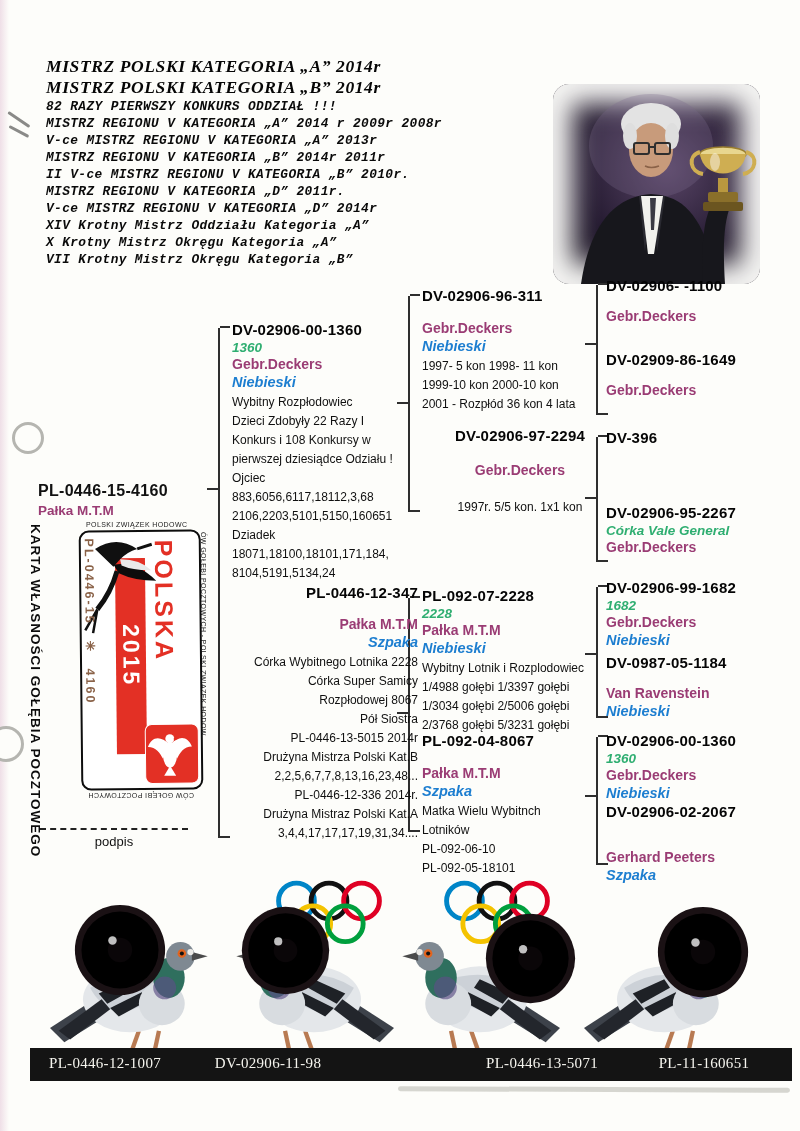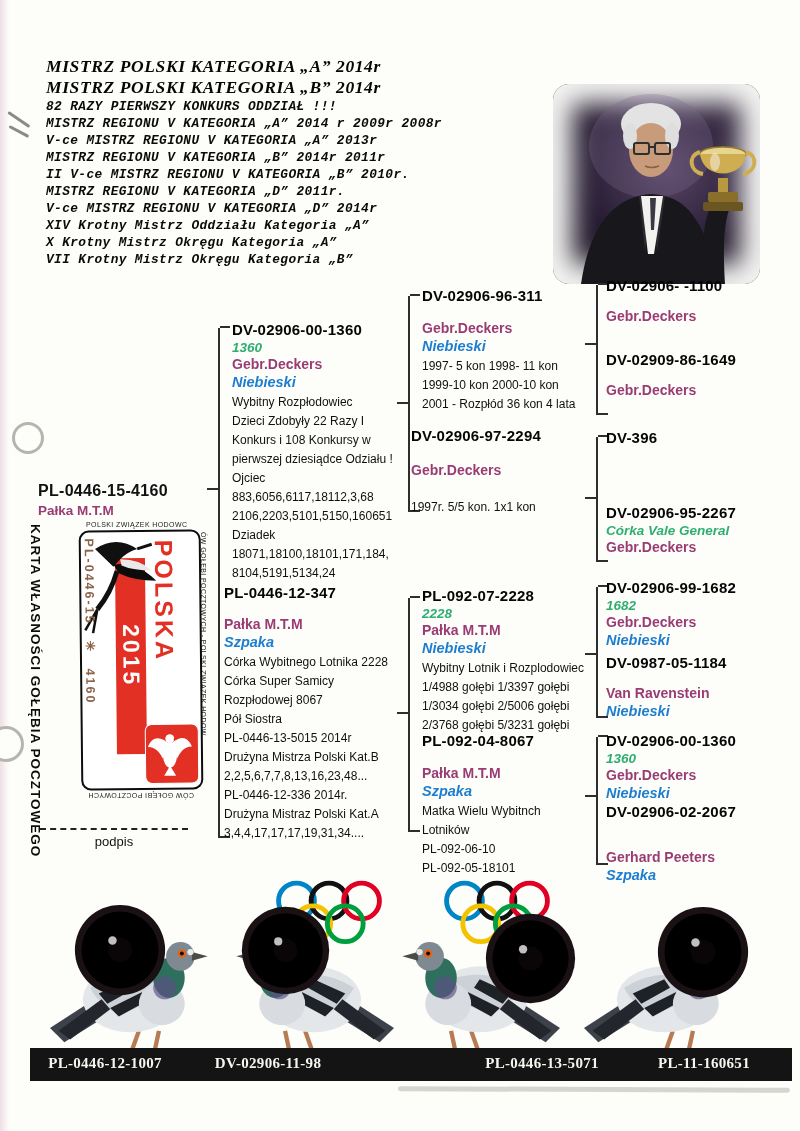--- a/index.html
+++ b/index.html
@@ -47,21 +47,21 @@
   .band2015 div{writing-mode:vertical-rl;color:#fff;font-weight:bold;font-size:23px;letter-spacing:3px;}
   .polska{position:absolute;left:68px;top:8px;height:198px;writing-mode:vertical-rl;
         color:#e33025;font-weight:bold;font-size:25px;letter-spacing:3px;}
   .shield{position:absolute;left:62px;top:192px;width:52px;height:58px;background:#e33025;
         border-radius:7px;border:1.5px solid #fff;}
   .podline{position:absolute;left:40px;top:828px;width:148px;border-top:2px dashed #222;}
   .podlabel{position:absolute;left:40px;top:834px;width:148px;text-align:center;font-size:13px;color:#111;}
   
   .footbar{position:absolute;left:30px;top:1048px;width:762px;height:33px;background:#141414;}
   .flabel{position:absolute;top:1055px;width:130px;text-align:center;color:#f6f5ef;
-        font-family:"Liberation Serif",serif;font-weight:bold;font-size:15px;letter-spacing:.3px;}
+        font-family:"Liberation Serif",serif;font-weight:normal;font-size:15px;letter-spacing:.3px;}
   .hole{position:absolute;border-radius:50%;border:3px solid #b5b5b0;background:#fdfdfa;}
   .penmark{position:absolute;background:#8a8a88;height:2.5px;border-radius:2px;}
   .paperedge{position:absolute;left:398px;top:1087px;width:392px;height:5px;background:#cfcfc8;
         transform:rotate(.25deg);opacity:.85;border-radius:3px;}
   .photo{position:absolute;left:553px;top:84px;width:207px;height:200px;border-radius:16px;
         background:radial-gradient(ellipse at 55% 42%,#5a4668 0%,#241a30 55%,#0d0a12 100%);
         box-shadow:inset 0 0 26px 20px rgba(252,252,250,.97);overflow:hidden;}
 </style>
 </head>
 <body>
@@ -196,34 +196,34 @@
       <span class="sm" style="top:58px;"></span>
     </div>
 
   <div class="blk" style="left:232px;top:320px;width:182px;">
     <div class="ring">DV-02906-00-1360</div>
     <div class="green">1360</div>
     <div class="owner">Gebr.Deckers</div>
     <div class="colorname">Niebieski</div>
     <div class="lines">Wybitny Rozpłodowiec<br>Dzieci Zdobyły 22 Razy I<br>Konkurs i 108 Konkursy w<br>pierwszej dziesiądce Odziału !<br>Ojciec<br>883,6056,6117,18112,3,68<br>2106,2203,5101,5150,160651<br>Dziadek<br>18071,18100,18101,171,184,<br>8104,5191,5134,24</div>
   </div>
-  <div class="blk" style="left:224px;top:583px;width:186px;">
+  <div class="blk" style="left:232px;top:583px;width:186px;text-align:right;">
     <div class="ring">PL-0446-12-347</div>
     <div class="owner" style="margin-top:14px;">Pałka M.T.M</div>
     <div class="colorname">Szpaka</div>
     <div class="lines">Córka Wybitnego Lotnika 2228<br>Córka Super Samicy<br>Rozpłodowej 8067<br>Pół Siostra<br>PL-0446-13-5015 2014r<br>Drużyna Mistrza Polski Kat.B<br>2,2,5,6,7,7,8,13,16,23,48...<br>PL-0446-12-336   2014r.<br>Drużyna Mistraz Polski Kat.A<br>3,4,4,17,17,17,19,31,34....</div>
   </div>
 
   <div class="blk" style="left:422px;top:286px;width:172px;">
     <div class="ring">DV-02906-96-311</div>
     <div class="owner" style="margin-top:15px;">Gebr.Deckers</div>
     <div class="colorname">Niebieski</div>
     <div class="lines">1997- 5 kon 1998- 11 kon<br>1999-10 kon 2000-10 kon<br>2001 - Rozpłód  36 kon 4 lata</div>
   </div>
-  <div class="blk" style="left:411px;top:426px;width:172px;">
+  <div class="blk" style="left:434px;top:426px;width:172px;text-align:center;">
     <div class="ring">DV-02906-97-2294</div>
     <div class="owner" style="margin-top:17px;">Gebr.Deckers</div>
     <div class="lines" style="margin-top:19px;">1997r. 5/5 kon. 1x1 kon</div>
   </div>
   <div class="blk" style="left:422px;top:586px;width:172px;">
     <div class="ring">PL-092-07-2228</div>
     <div class="green">2228</div>
     <div class="owner">Pałka M.T.M</div>
     <div class="colorname">Niebieski</div>
     <div class="lines">Wybitny Lotnik i Rozplodowiec<br>1/4988 gołębi 1/3397 gołębi<br>1/3034 gołębi 2/5006 gołębi<br>2/3768 gołębi 5/3231 gołębi</div>

